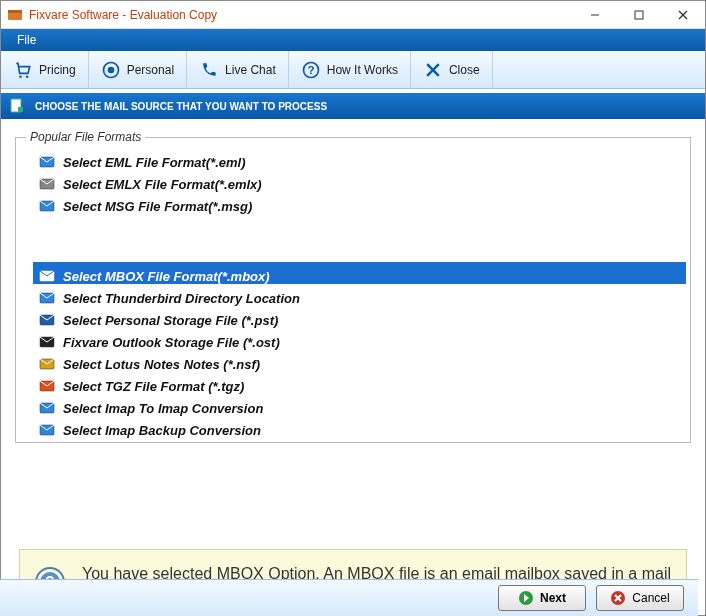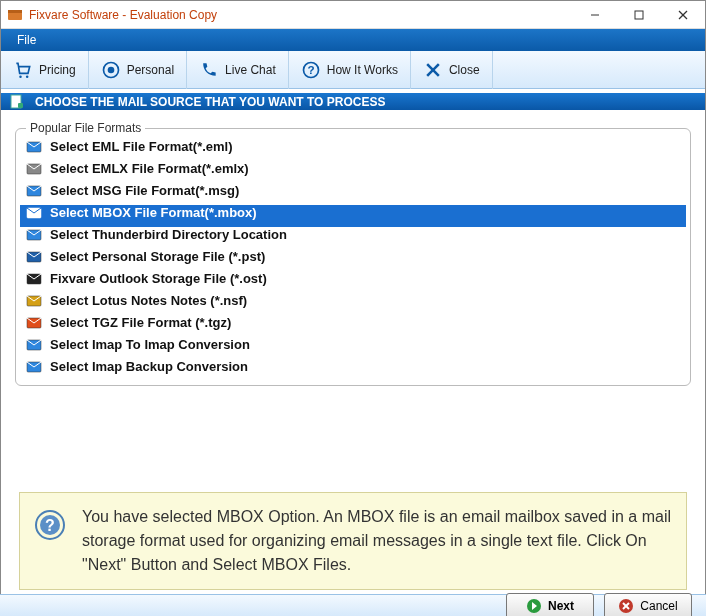--- a/index.html
+++ b/index.html
@@ -6,33 +6,33 @@
 body { font-family: "Segoe UI", Tahoma, sans-serif; font-size: 12px; background: #fff; width: 706px; height: 616px; overflow: hidden; border: 1px solid #888; }
 .titlebar { height: 28px; background: #fff; display: flex; align-items: center; padding-left: 6px; border-bottom: 1px solid #ddd; }
 .titlebar .app-icon { width: 16px; height: 16px; margin-right: 6px; }
 .titlebar .title { flex: 1; font-size: 12px; color: #c2410c; }
 .titlebar .win-btn { width: 44px; height: 28px; display: flex; align-items: center; justify-content: center; color: #333; }
 .menubar { height: 22px; background: linear-gradient(#1c75c8, #0b5aa8); color: #fff; display: flex; align-items: center; padding-left: 8px; font-size: 12px; }
 .menubar .menu-item { padding: 2px 8px; text-align: center; }
 .toolbar { height: 38px; background: linear-gradient(#f3f9ff, #d6e9fb); border-bottom: 1px solid #9ac2e6; display: flex; align-items: flex-start; }
 .tool-btn { height: 38px; display: flex; align-items: center; padding: 0 12px; border-right: 1px solid #b8d4ec; font-size: 12px; color: #222; gap: 6px; }
 .tool-btn svg, .tool-btn .ico { width: 20px; height: 20px; }
-.header-banner { background: linear-gradient(#1976cf, #0956a6); color: #fff; height: 17px; display: flex; align-items: center; padding-left: 8px; font-weight: bold; font-size: 12px; margin: 4px 0 0 0; }
+.header-banner { background: linear-gradient(#1976cf, #0956a6); color: #fff; height: 26px; display: flex; align-items: center; padding-left: 8px; font-weight: bold; font-size: 10px; margin: 4px 0 0 0; }
 .header-banner .hb-icon { width: 16px; height: 16px; margin-right: 10px; }
 .content { padding: 10px 14px; }
-.groupbox { border: 1px solid #bbb; border-radius: 6px; padding: 10px 4px 4px 4px; position: relative; margin-top: 8px; }
+.groupbox { border: 1px solid #bbb; border-radius: 0; padding: 10px 4px 4px 17px; position: relative; margin-top: 8px; font-style: italic; }
 .groupbox .legend { position: absolute; top: -8px; left: 10px; background: #fff; padding: 0 4px; font-size: 12px; color: #333; }
 .list { display: flex; flex-direction: column; }
-.list-item { display: flex; align-items: flex-start; height: 22px; padding: 0 6px; gap: 8px; font-size: 13px; color: #111; cursor: default; }
-.list-item.selected { background: #1a6fd1; color: #fff; }
+.list-item { display: flex; align-items: flex-end; height: 22px; padding: 0 6px; gap: 8px; font-size: 13px; color: #111; cursor: default; }
+.list-item.selected { background: #1a6fd1; color: #fff; margin-top: 48px; }
 .list-item .fi-icon { width: 16px; height: 16px; flex-shrink: 0; }
 .info-panel { margin: 10px 18px 14px 18px; background: #fbfadb; border: 1px solid #d6d29a; padding: 12px 14px; display: flex; gap: 16px; align-items: flex-start; }
 .info-icon { width: 32px; height: 32px; flex-shrink: 0; margin-top: 4px; }
 .info-text { font-size: 16px; line-height: 1.5; color: #333; }
-.footer { position: absolute; bottom: 0; left: 0; right: 0; height: 22px; background: linear-gradient(#f3f9ff, #d6e9fb); border-top: 1px solid #9ac2e6; display: flex; align-items: center; justify-content: flex-end; padding-right: 14px; gap: 10px; }
+.footer { position: absolute; bottom: 0; left: 0; right: 8px; height: 37px; background: linear-gradient(#f3f9ff, #d6e9fb); border-top: 1px solid #9ac2e6; display: flex; align-items: center; justify-content: flex-end; padding-right: 14px; gap: 10px; }
 .btn { height: 26px; min-width: 88px; display: flex; align-items: center; justify-content: center; gap: 6px; border: 1px solid #777; border-radius: 3px; background: linear-gradient(#fdfdfd, #e2e2e2); font-size: 12px; padding: 0 10px; }
 .btn.primary { font-weight: bold; }
 .btn .bicon { width: 16px; height: 16px; }
 .spacer { height: 86px; }
 </style>
 </head>
 <body>
 
 <div class="titlebar">
   <svg class="app-icon" viewBox="0 0 16 16">

